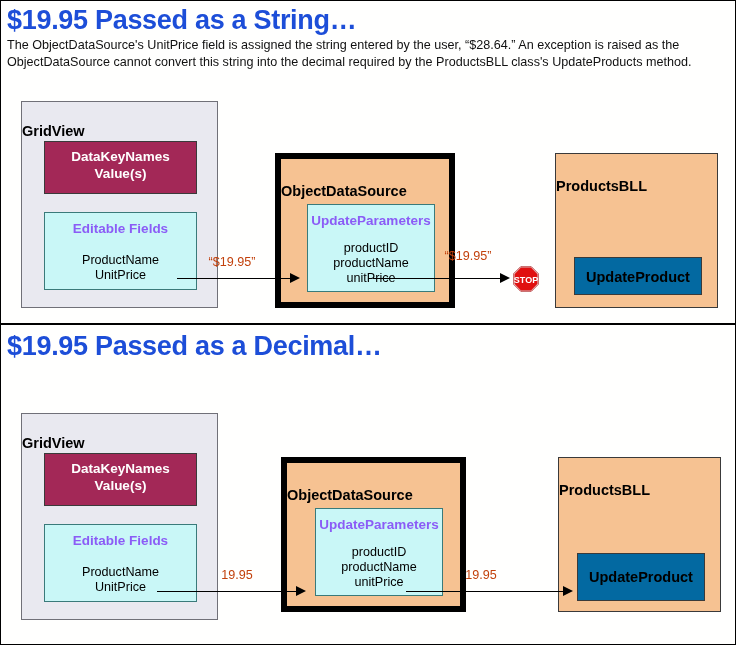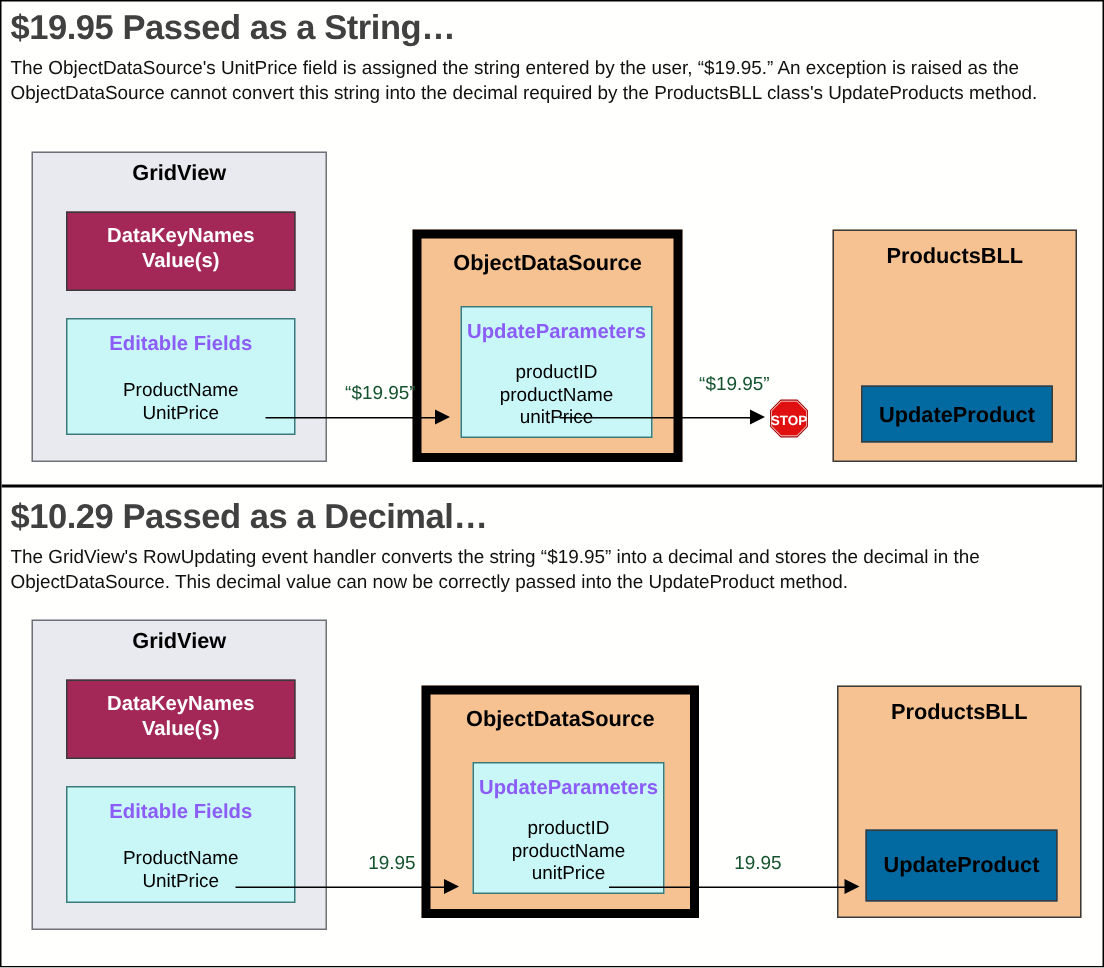--- a/index.html
+++ b/index.html
@@ -27,23 +27,23 @@
     left: 0;
     width: 736px;
     box-sizing: border-box;
   }
   .section-one { top: 0; height: 322px; }
   .section-two { top: 322px; height: 323px; border-top: 2px solid #000000; }
 
   .sec-title {
     position: absolute;
     left: 6px;
-    font-size: 23px;
-    font-weight: bold;
-    color: #404040;
+    font-size: 27px;
+    font-weight: bold;
+    color: #1d4ed8;
     letter-spacing: -0.3px;
     white-space: nowrap;
   }
   .sec-desc {
     position: absolute;
     left: 6px;
     width: 716px;
     font-size: 12.6px;
     line-height: 17px;
     color: #111111;
@@ -52,25 +52,25 @@
   
   .box {
     position: absolute;
     box-sizing: border-box;
     border: 1px solid #404040;
   }
   .box-title {
     position: absolute;
     left: 0;
     right: 0;
-    text-align: center;
     font-size: 14.5px;
     font-weight: bold;
     color: #000000;
     white-space: nowrap;
+    margin-top: 15px;
   }
 
   .gridview {
     background: #e9e9f0;
     border: 1px solid #707078;
   }
   .odsrc {
     background: #f6c292;
     border: 6px solid #000000;
   }
@@ -135,43 +135,43 @@
     position: absolute;
     width: 0;
     height: 0;
     border-top: 5.5px solid transparent;
     border-bottom: 5.5px solid transparent;
     border-left: 10px solid #000000;
   }
   .arrow-label {
     position: absolute;
     font-size: 12.6px;
-    color: #14532d;
-    white-space: nowrap;
-    text-align: right;
+    color: #c2410c;
+    white-space: nowrap;
+    text-align: center;
   }
 
   
   .stop-sign {
     position: absolute;
     width: 32px;
     height: 26px;
   }
   .stop-sign svg { display: block; }
 </style>
 </head>
 <body>
 
 <div class="page">
 
   <div class="section section-one">
 
     <div class="sec-title" style="top:4px;">$19.95 Passed as a String…</div>
 
-    <div class="sec-desc" style="top:36px;">The ObjectDataSource's UnitPrice field is assigned the string entered by the user, “$19.95.” An exception is raised as the ObjectDataSource cannot convert this string into the decimal required by the ProductsBLL class's UpdateProducts method.</div>
+    <div class="sec-desc" style="top:36px;">The ObjectDataSource's UnitPrice field is assigned the string entered by the user, “$28.64.” An exception is raised as the ObjectDataSource cannot convert this string into the decimal required by the ProductsBLL class's UpdateProducts method.</div>
 
     <div class="box gridview" style="left:20px; top:100px; width:197px; height:207px;">
       <div class="box-title" style="top:6px;">GridView</div>
 
       <div class="box datakey" style="left:22px; top:39px; width:153px; height:53px;">
         <div class="inner-title light" style="top:7px;">DataKeyNames</div>
         <div class="inner-title light" style="top:24px;">Value(s)</div>
       </div>
 
       <div class="box cyanbox" style="left:22px; top:110px; width:153px; height:78px;">
@@ -212,23 +212,22 @@
       <svg width="26" height="26" viewBox="0 0 26 26">
         <polygon points="7.6,0.8 18.4,0.8 25.2,7.6 25.2,18.4 18.4,25.2 7.6,25.2 0.8,18.4 0.8,7.6" fill="#e01010" stroke="#ffffff" stroke-width="1.6"></polygon>
         <polygon points="7.6,0.8 18.4,0.8 25.2,7.6 25.2,18.4 18.4,25.2 7.6,25.2 0.8,18.4 0.8,7.6" fill="none" stroke="#a00000" stroke-width="0.8"></polygon>
         <text x="13" y="17" text-anchor="middle" font-family="Liberation Sans, sans-serif" font-size="9" font-weight="bold" fill="#ffffff">STOP</text>
       </svg>
     </div>
   </div>
 
   <div class="section section-two">
 
-    <div class="sec-title" style="top:6px;">$10.29 Passed as a Decimal…</div>
-
-    <div class="sec-desc" style="top:38px;">The GridView's RowUpdating event handler converts the string “$19.95” into a decimal and stores the decimal in the ObjectDataSource. This decimal value can now be correctly passed into the UpdateProduct method.</div>
+    <div class="sec-title" style="top:6px;">$19.95 Passed as a Decimal…</div>
+
 
     <div class="box gridview" style="left:20px; top:88px; width:197px; height:207px;">
       <div class="box-title" style="top:6px;">GridView</div>
 
       <div class="box datakey" style="left:22px; top:39px; width:153px; height:53px;">
         <div class="inner-title light" style="top:7px;">DataKeyNames</div>
         <div class="inner-title light" style="top:24px;">Value(s)</div>
       </div>
 
       <div class="box cyanbox" style="left:22px; top:110px; width:153px; height:78px;">

